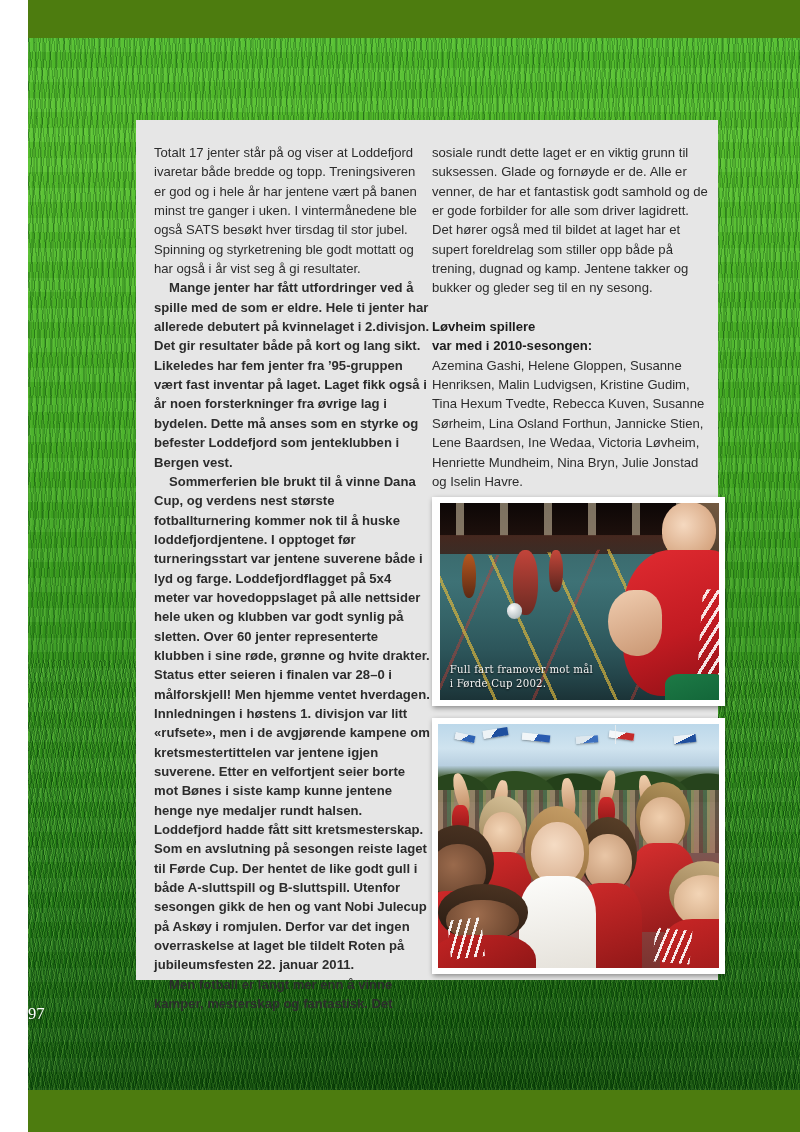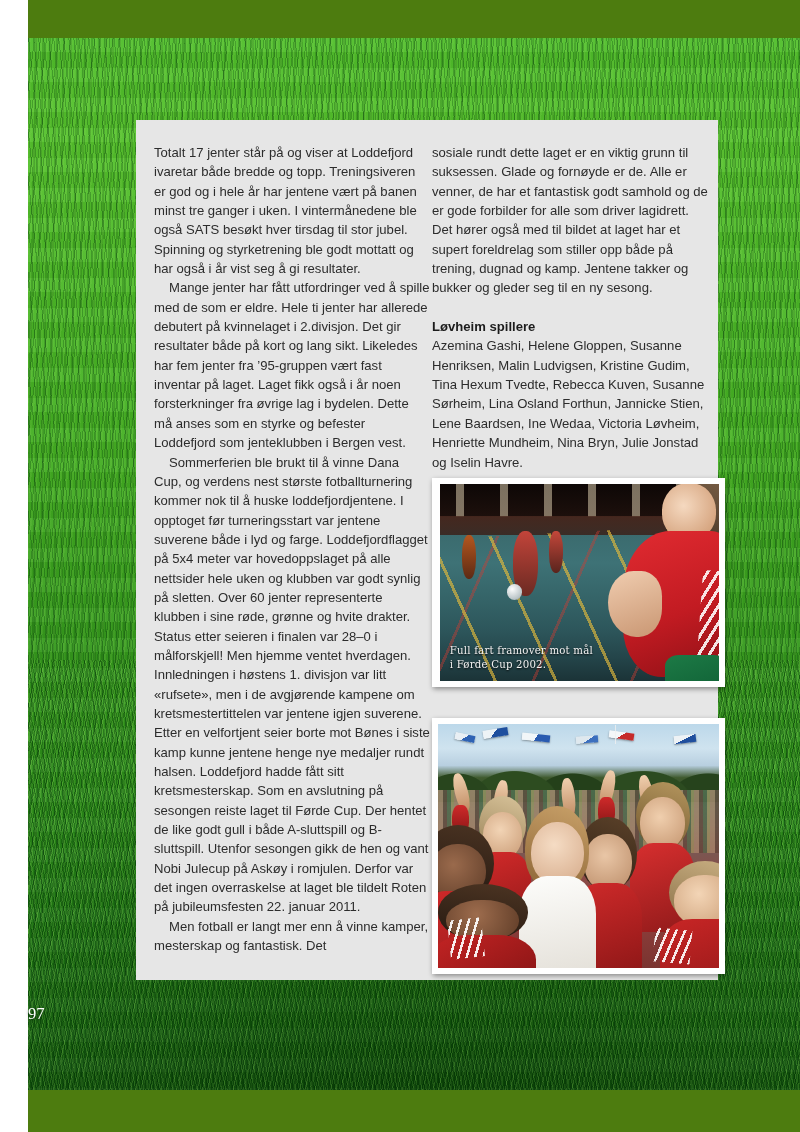--- a/index.html
+++ b/index.html
@@ -90,21 +90,21 @@
     line-height: 19.35px;
     color: #2c2c2c;
     text-align: left;
     -webkit-hyphens: none;
     hyphens: none;
   }
   #col-left  { left: 18px; }
   #col-right { left: 296px; }
 
   .col p { margin: 0; }
-  .col p.indent { text-indent: 15px; }
+  .col p.indent { text-indent: 15px; font-weight: bold; }
 
   .list-head {
     font-weight: bold;
     color: #1c1c1c;
     margin: 0;
   }
   .spacer { height: 19.35px; }
 
   
   .photo {
@@ -113,21 +113,21 @@
     padding: 6px;
     box-shadow: 1px 2px 5px rgba(0,0,0,0.40);
   }
   .photo .img {
     position: relative;
     width: 100%; height: 100%;
     overflow: hidden;
   }
 
   #photo-indoor {
-    left: 404px; top: 478px;
+    left: 404px; top: 497px;
     width: 293px; height: 209px; padding-left: 8px;
   }
   #photo-crowd {
     left: 404px; top: 718px;
     width: 293px; height: 256px;
   }
 
   
   .hall {
     width: 100%; height: 100%;
@@ -377,20 +377,21 @@
       <p>Totalt 17 jenter står på og viser at Loddefjord ivaretar både bredde og topp. Treningsiveren er god og i hele år har jentene vært på banen minst tre ganger i uken. I vintermånedene ble også SATS besøkt hver tirsdag til stor jubel. Spinning og styrketrening ble godt mottatt og har også i år vist seg å gi resultater.</p>
       <p class="indent">Mange jenter har fått utfordringer ved å spille med de som er eldre. Hele ti jenter har allerede debutert på kvinnelaget i 2.divisjon. Det gir resultater både på kort og lang sikt. Likeledes har fem jenter fra ’95-gruppen vært fast inventar på laget. Laget fikk også i år noen forsterkninger fra øvrige lag i bydelen. Dette må anses som en styrke og befester Loddefjord som jenteklubben i Bergen vest.</p>
       <p class="indent">Sommerferien ble brukt til å vinne Dana Cup, og verdens nest største fotballturnering kommer nok til å huske loddefjordjentene. I opptoget før turneringsstart var jentene suverene både i lyd og farge. Loddefjordflagget på 5x4 meter var hovedoppslaget på alle nettsider hele uken og klubben var godt synlig på sletten. Over 60 jenter representerte klubben i sine røde, grønne og hvite drakter. Status etter seieren i finalen var 28–0 i målforskjell! Men hjemme ventet hverdagen. Innledningen i høstens 1. divisjon var litt «rufsete», men i de avgjørende kampene om kretsmestertittelen var jentene igjen suverene. Etter en velfortjent seier borte mot Bønes i siste kamp kunne jentene henge nye medaljer rundt halsen. Loddefjord hadde fått sitt kretsmesterskap. Som en avslutning på sesongen reiste laget til Førde Cup. Der hentet de like godt gull i både A-sluttspill og B-sluttspill. Utenfor sesongen gikk de hen og vant Nobi Julecup på Askøy i romjulen. Derfor var det ingen overraskelse at laget ble tildelt Roten på jubileumsfesten 22. januar 2011.</p>
       <p class="indent">Men fotball er langt mer enn å vinne kamper, mesterskap og fantastisk. Det</p>
     </div>
 
     <div class="col" id="col-right">
       <p>sosiale rundt dette laget er en viktig grunn til suksessen. Glade og fornøyde er de. Alle er venner, de har et fantastisk godt samhold og de er gode forbilder for alle som driver lagidrett. Det hører også med til bildet at laget har et supert foreldrelag som stiller opp både på trening, dugnad og kamp. Jentene takker og bukker og gleder seg til en ny sesong.</p>
       <div class="spacer"></div>
       <p class="list-head">Løvheim spillere</p>
+      <p class="list-head">var med i 2010-sesongen:</p>
       <p>Azemina Gashi, Helene Gloppen, Susanne Henriksen, Malin Ludvigsen, Kristine Gudim, Tina Hexum Tvedte, Rebecca Kuven, Susanne Sørheim, Lina Osland Forthun, Jannicke Stien, Lene Baardsen, Ine Wedaa, Victoria Løvheim, Henriette Mundheim, Nina Bryn, Julie Jonstad og Iselin Havre.</p>
     </div>
 
   </div>
 
   <div class="photo" id="photo-indoor">
     <div class="img">
       <div class="hall">
         <div class="ceiling"></div>
         <div class="wall"></div>

